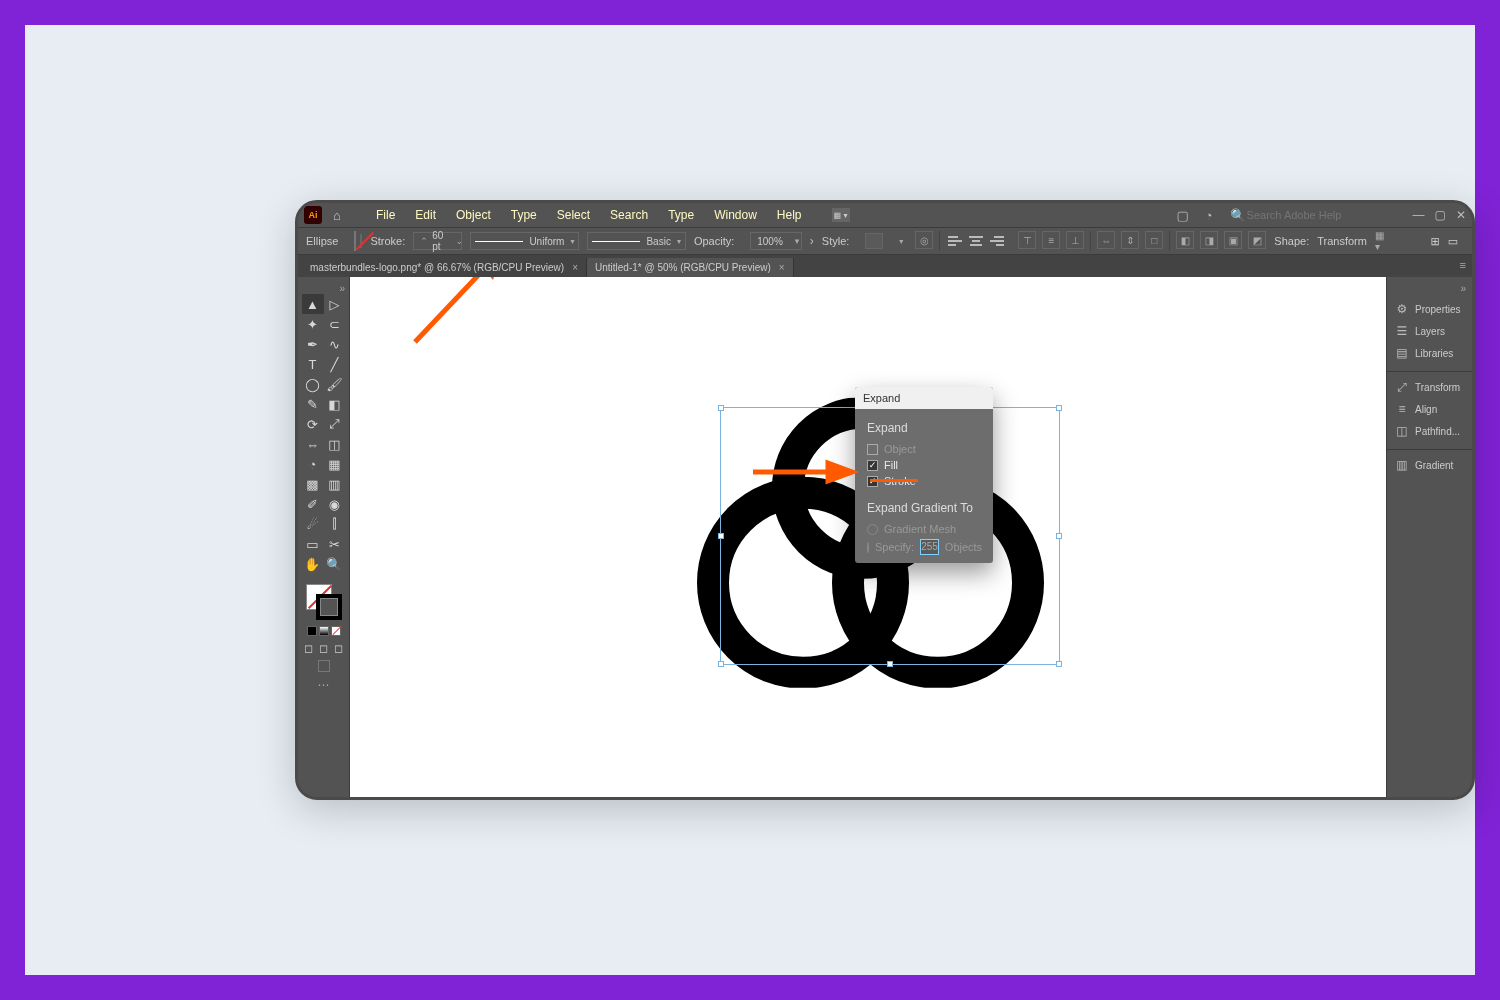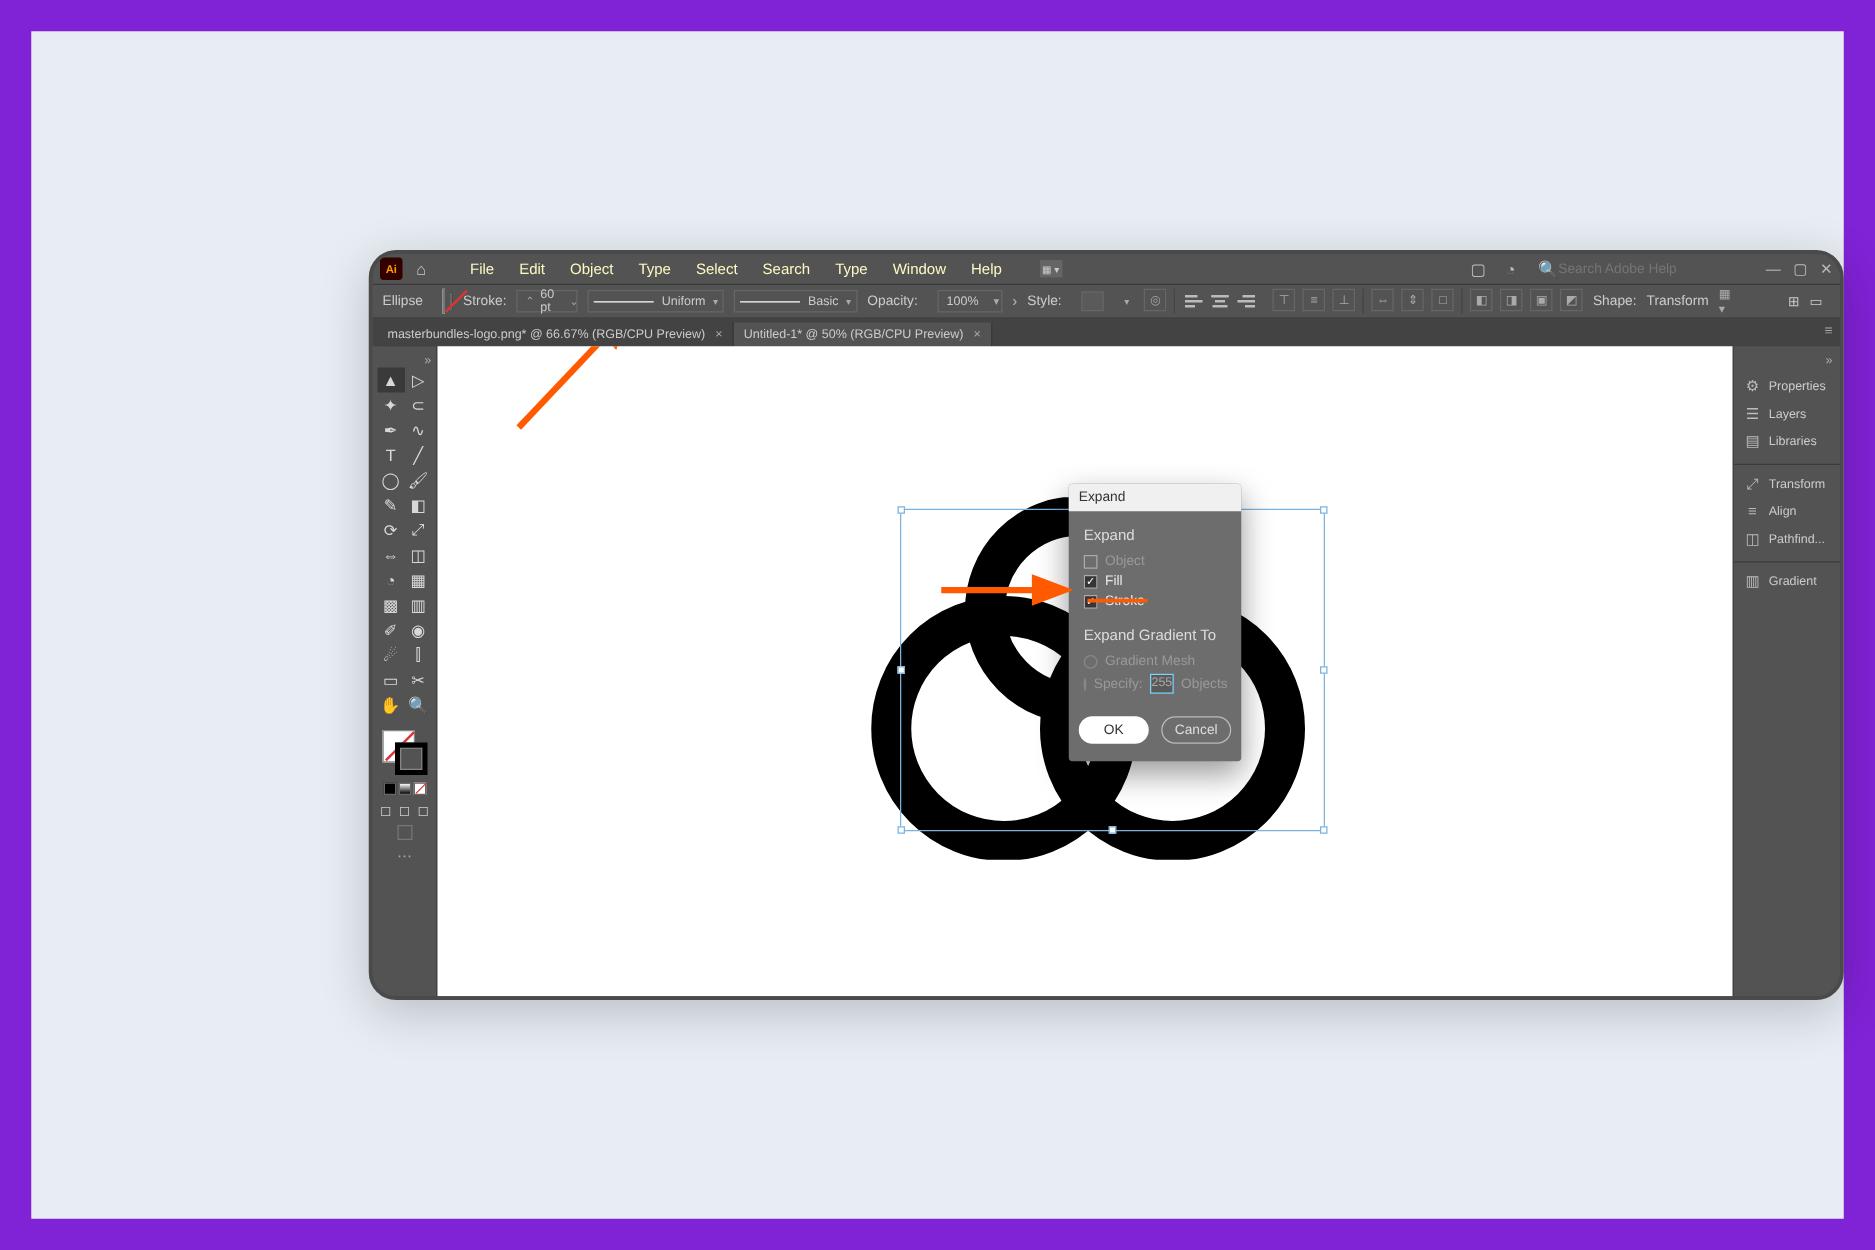--- a/index.html
+++ b/index.html
@@ -346,24 +346,20 @@
             <div class="dlg-radio"></div>
             <span>Gradient Mesh</span>
           </div>
           <div class="dlg-row dis">
             <div class="dlg-radio"></div>
             <span>Specify:</span>
             <div class="dlg-num">255</div>
             <span>Objects</span>
           </div>
         </div>
-        <div class="dlg-btns">
-          <div class="dlg-btn pri">OK</div>
-          <div class="dlg-btn sec">Cancel</div>
-        </div>
       </div>
 
       <svg class="arrow" style="left:50px;top:-30px" width="110" height="110">
         <line x1="15" y1="95" x2="86" y2="20" class="arrow-body"></line>
         <polygon points="78,12 100,4 92,28" class="arrow-body"></polygon>
       </svg>
       <svg class="arrow" style="left:398px;top:180px" width="110" height="30">
         <line x1="5" y1="15" x2="85" y2="15" class="arrow-body"></line>
         <polygon points="80,6 104,15 80,24" class="arrow-body"></polygon>
       </svg>

